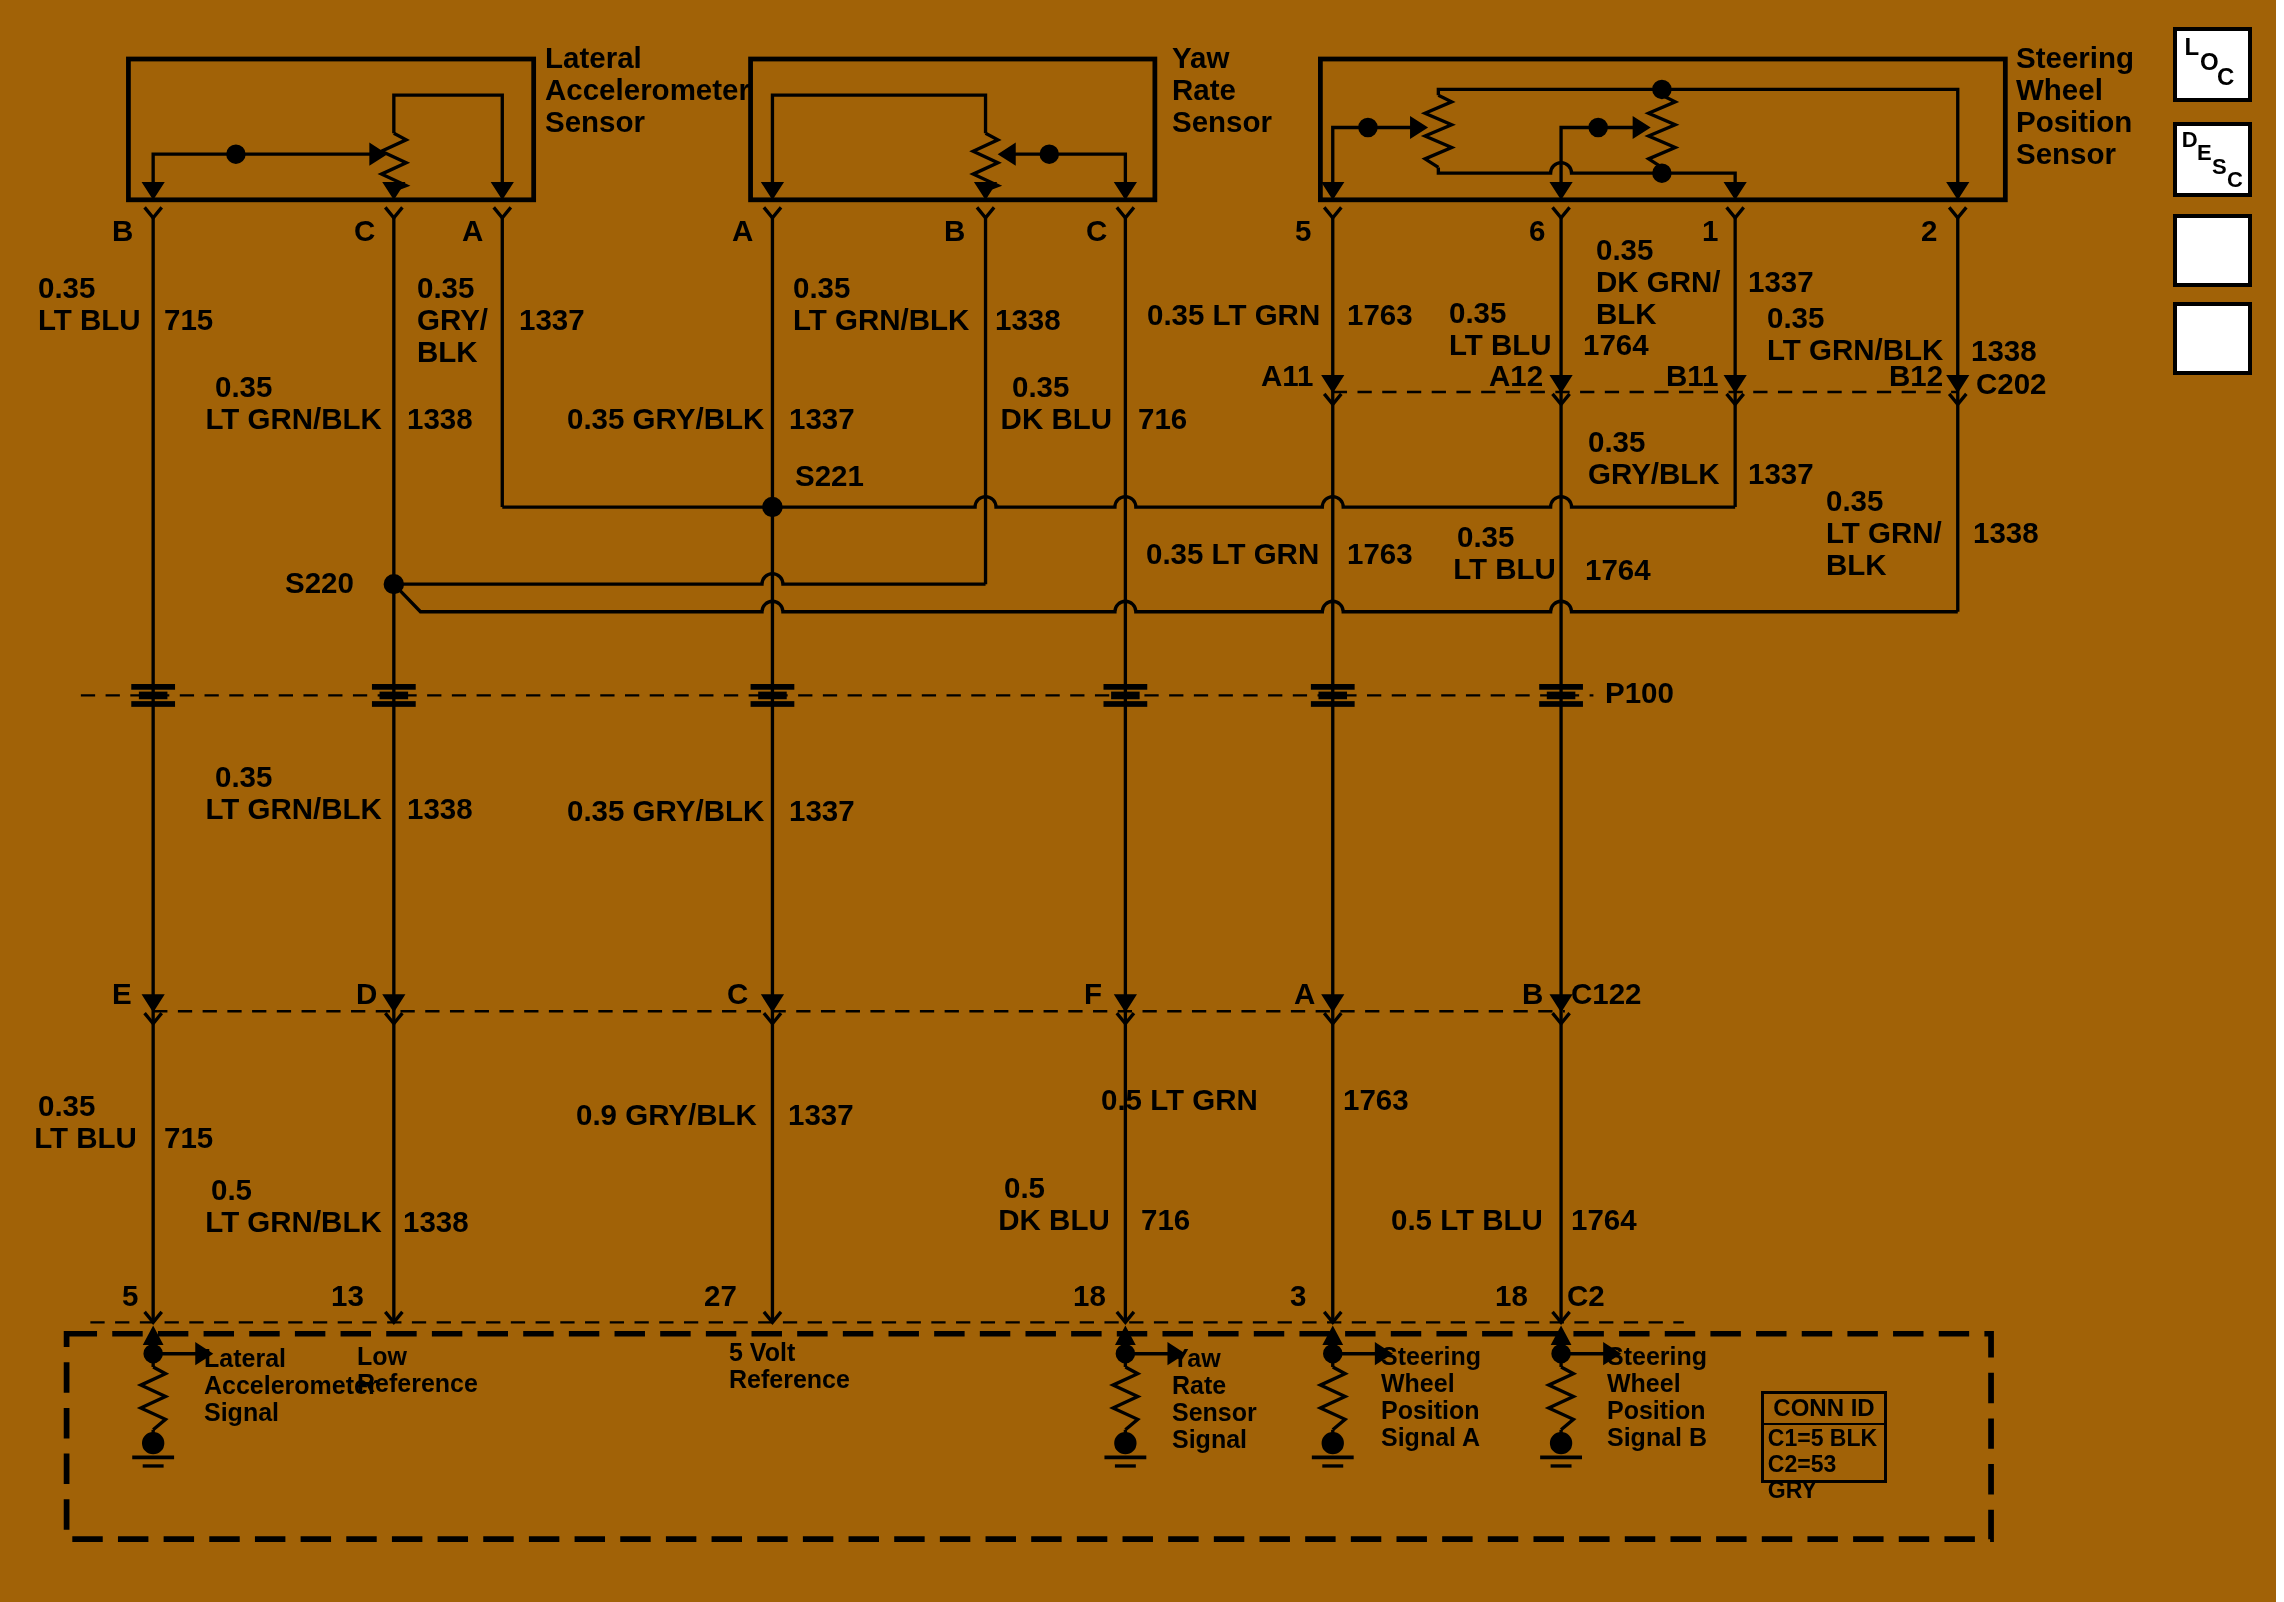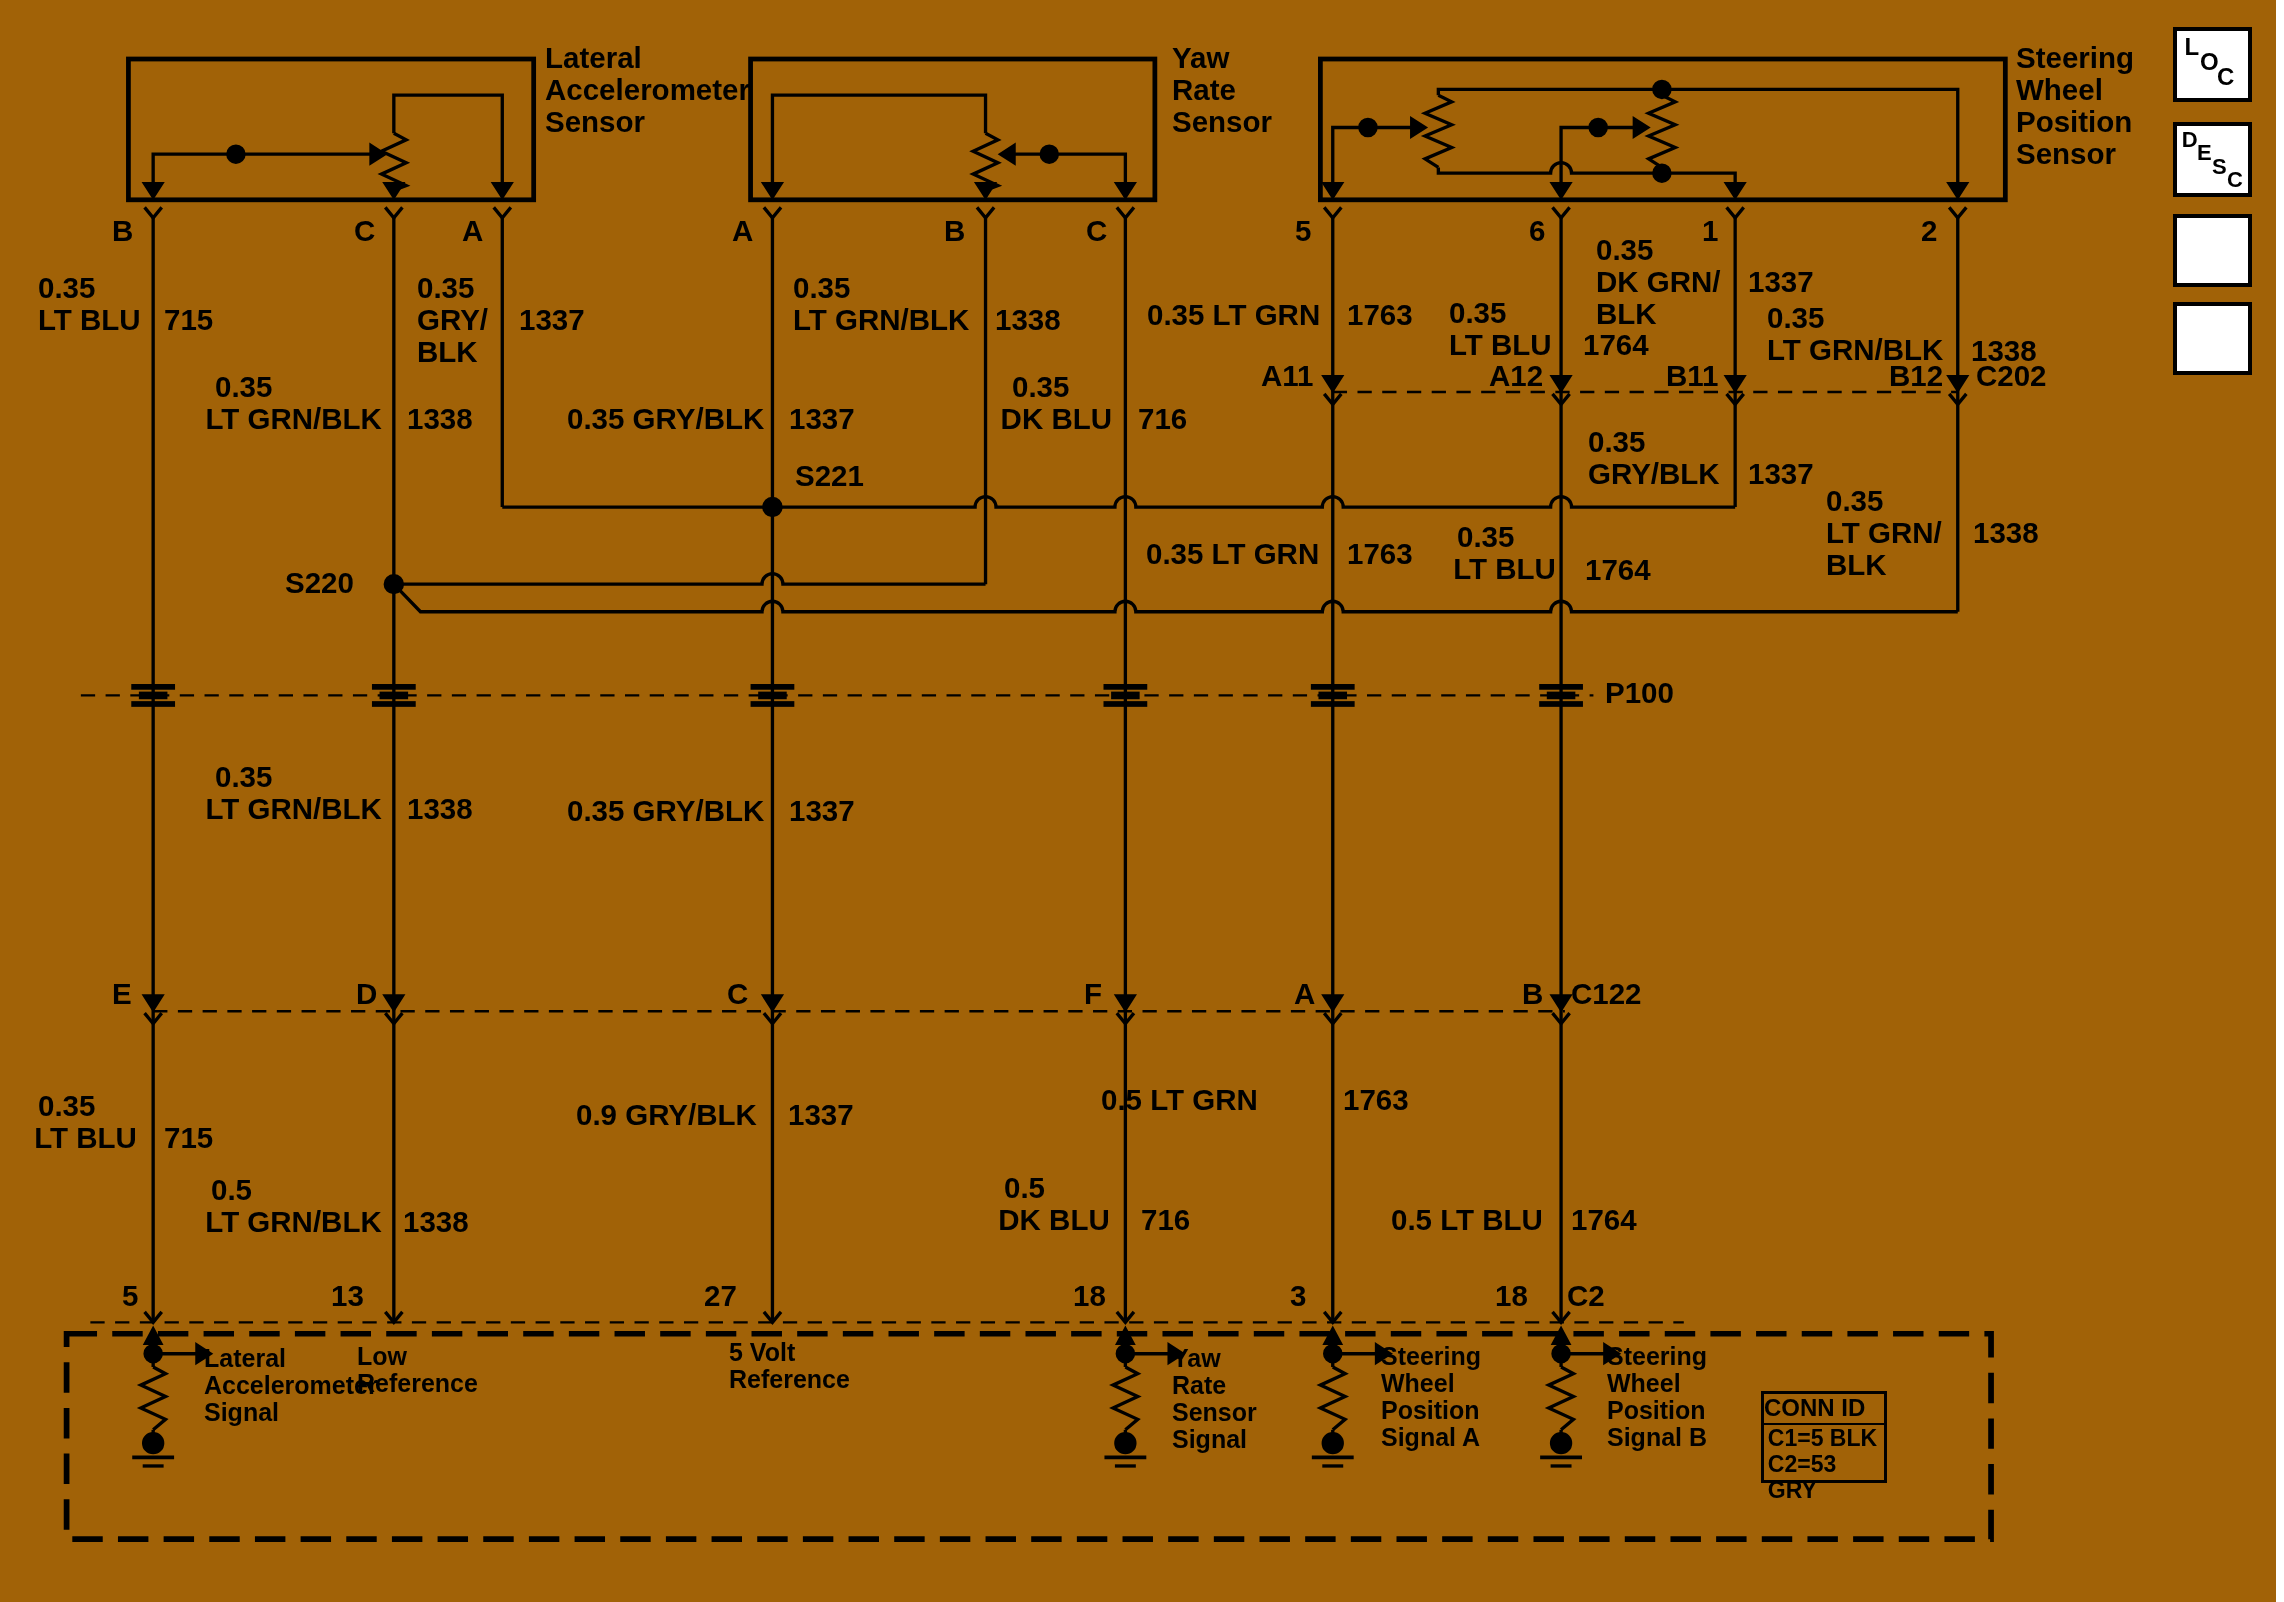--- a/index.html
+++ b/index.html
@@ -4,21 +4,21 @@
 <style>
   html,body{margin:0;padding:0;background:#fff;}
   #stage{position:relative;width:2276px;height:1603px;background:#a16207;overflow:hidden;
          font-family:"Liberation Sans",sans-serif;color:#000;}
   #wires{position:absolute;left:0;top:0;}
   .lb{position:absolute;font:bold 29.5px/32px "Liberation Sans",sans-serif;white-space:nowrap;color:#000;}
   .sm{font:bold 25px/27px "Liberation Sans",sans-serif;}
   .navbox{position:absolute;left:2173px;width:71px;border:4.8px solid #000;background:#fff;}
   .navletter{position:absolute;font:bold 24px/24px "Liberation Sans",sans-serif;}
   .connid{position:absolute;left:1761px;top:1391px;width:120px;height:86px;border:3.8px solid #000;}
-  .connid .hd{border-bottom:2.9px solid #000;font:bold 24px/28.5px "Liberation Sans",sans-serif;}
+  .connid .hd{border-bottom:2.9px solid #000;text-align:center;font:bold 24px/28.5px "Liberation Sans",sans-serif;}
   .connid .rw{font:bold 23px/26px "Liberation Sans",sans-serif;padding-left:3.8px;}
 </style>
 </head>
 <body>
 
 <div id="stage">
 
 <svg id="wires" width="2285" height="1603" viewBox="0 0 2402 1685" fill="none" stroke="#000" stroke-width="3.5">
 
   <g stroke-width="5">
@@ -307,21 +307,21 @@
 <div class="lb" style="left:1767px;top:302px">
       <div>0.35</div>
       <div>LT GRN/BLK</div>
     </div>
 <div class="lb" style="left:1971px;top:335px">1338</div>
 
 <div class="lb" style="left:1261px;top:360px">A11</div>
 <div class="lb" style="left:1489px;top:360px">A12</div>
 <div class="lb" style="left:1666px;top:360px">B11</div>
 <div class="lb" style="left:1889px;top:360px">B12</div>
-<div class="lb" style="left:1976px;top:360px">C202</div>
+<div class="lb" style="left:1976px;top:368px">C202</div>
 
 <div class="lb" style="left:215px;top:371px">
       <div>0.35</div>
       <div style="margin-left:-9.5px">LT GRN/BLK</div>
     </div>
 <div class="lb" style="left:407px;top:403px">1338</div>
 <div class="lb" style="left:567px;top:403px">0.35 GRY/BLK</div>
 <div class="lb" style="left:789px;top:403px">1337</div>
 <div class="lb" style="left:1012px;top:371px">
       <div>0.35</div>

